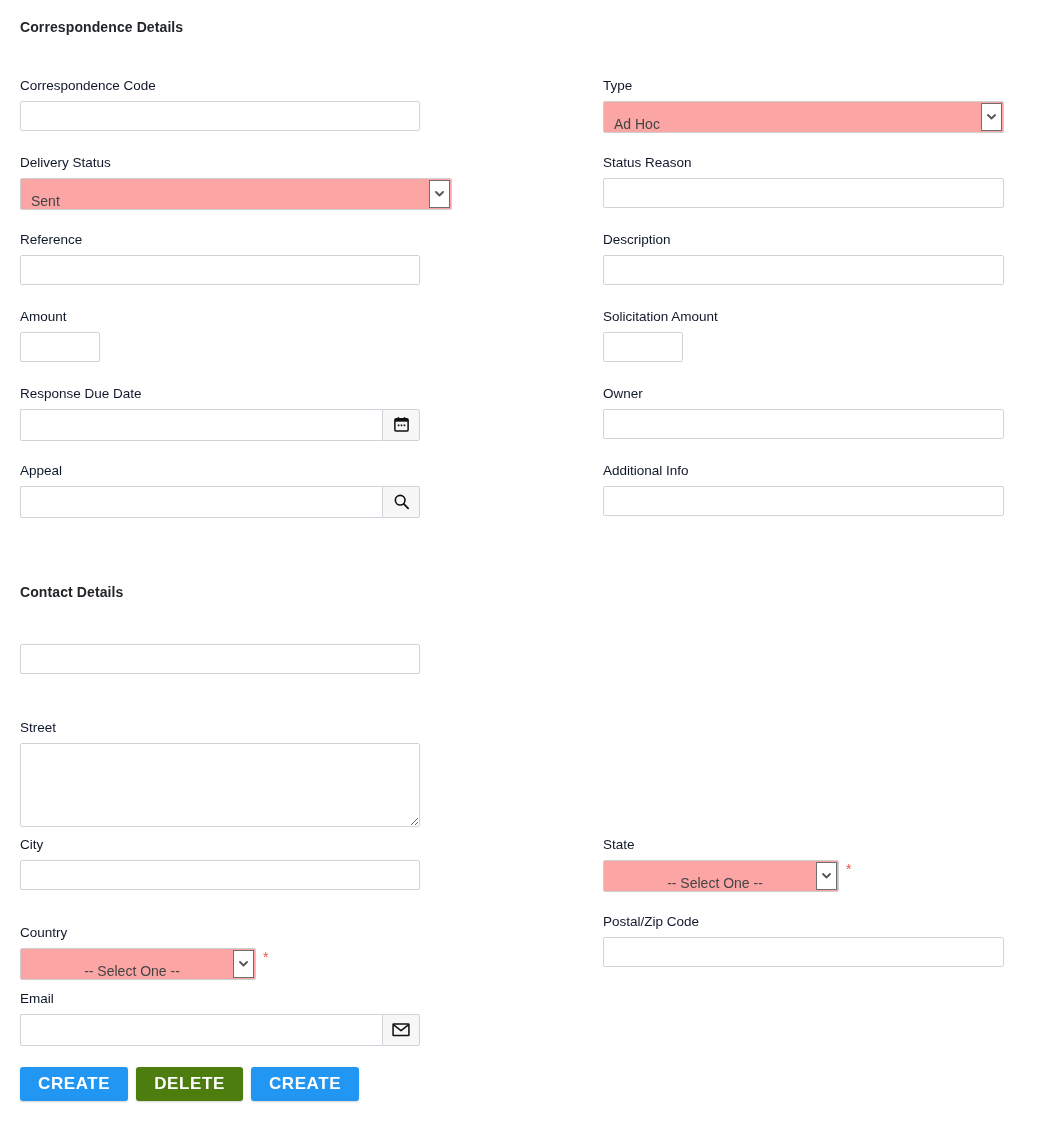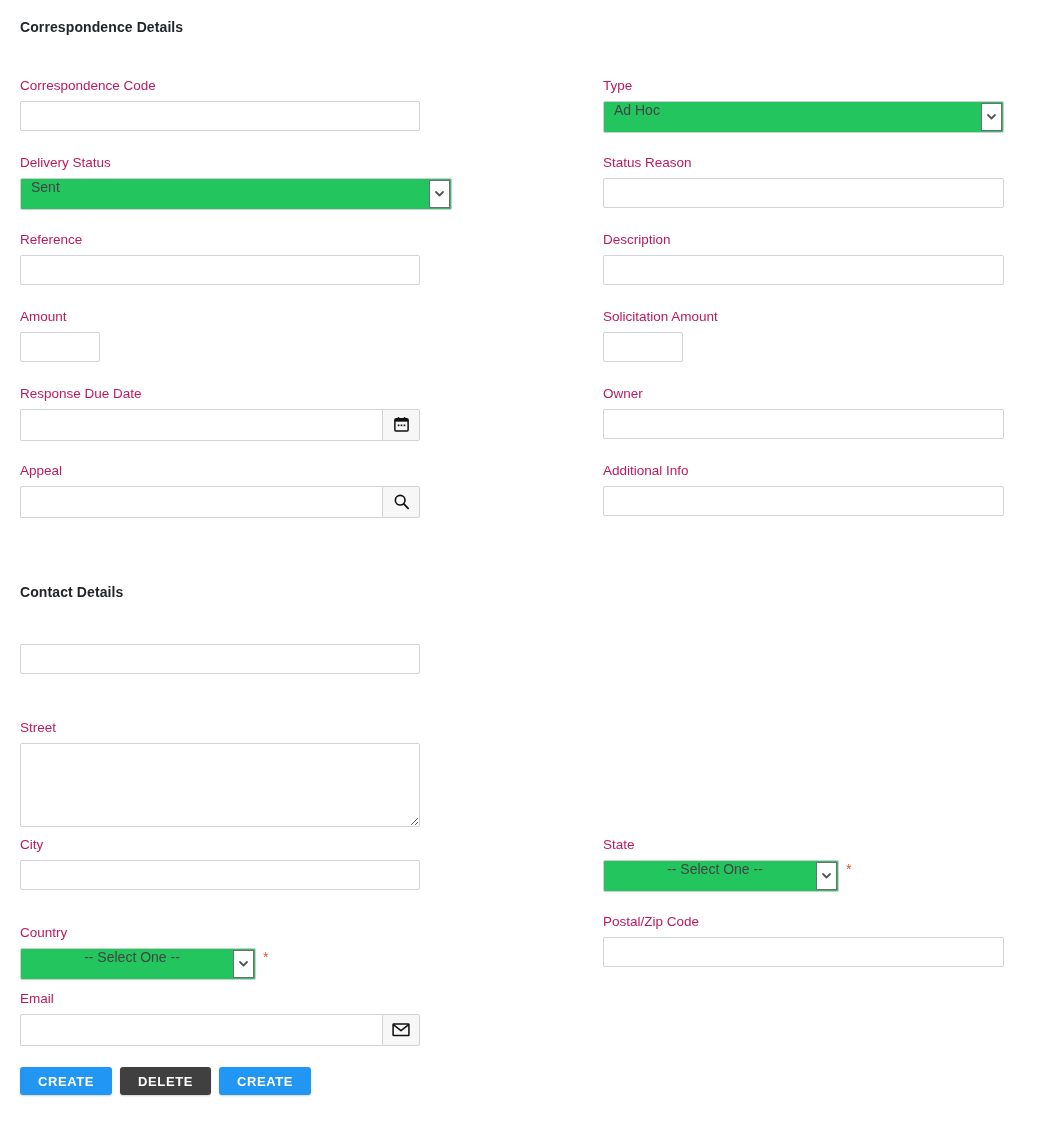--- a/index.html
+++ b/index.html
@@ -38,21 +38,21 @@
   #title-correspondence { top: 20px; }
   #title-contact { top: 585px; }
 
   
   .field {
     position: absolute;
   }
   .field-label {
     display: block;
     font-size: 13.5px;
-    color: #be185d;
+    color: #0f172a;
     line-height: 1;
     margin-bottom: 8px;
     white-space: nowrap;
     font-weight: normal;
   }
 
   
   .txt {
     display: block;
     height: 30px;
@@ -87,25 +87,25 @@
   
   .select-wrap {
     display: inline-flex;
     align-items: stretch;
     height: 32px;
     vertical-align: top;
   }
   .select-box {
     position: relative;
     display: flex;
-    align-items: flex-start;
+    align-items: flex-end;
     height: 32px;
     border: 1px solid #cfcfcf;
     border-radius: 2px;
-    background: #22c55e;
+    background: #fca5a5;
     padding: 0 0 0 10px;
     font-size: 14px;
     color: #444;
   }
   .select-box .sel-text {
     flex: 1 1 auto;
     white-space: nowrap;
     overflow: hidden;
   }
   .select-box.center .sel-text {
@@ -182,30 +182,30 @@
     left: 20px;
     top: 1067px;
     display: flex;
     gap: 8px;
   }
   .btn {
     border: none;
     border-radius: 3px;
     color: #ffffff;
     font-family: "Liberation Sans", sans-serif;
-    font-size: 13px;
+    font-size: 17px;
     font-weight: bold;
     letter-spacing: 0.6px;
-    height: 28px;
+    height: 34px;
     padding: 0 18px;
     cursor: pointer;
     box-shadow: 0 1px 2px rgba(0,0,0,0.18);
   }
   .btn-primary  { background: #2196f3; }
-  .btn-disabled { background: #404040; cursor: default; }
+  .btn-disabled { background: #4d7c0f; cursor: default; }
 </style>
 </head>
 <body>
 
 <div class="page">
 
   <div class="section-title" id="title-correspondence">Correspondence Details</div>
 
   <div class="field" style="left:20px; top:79px;">
     <label class="field-label">Correspondence Code</label>

